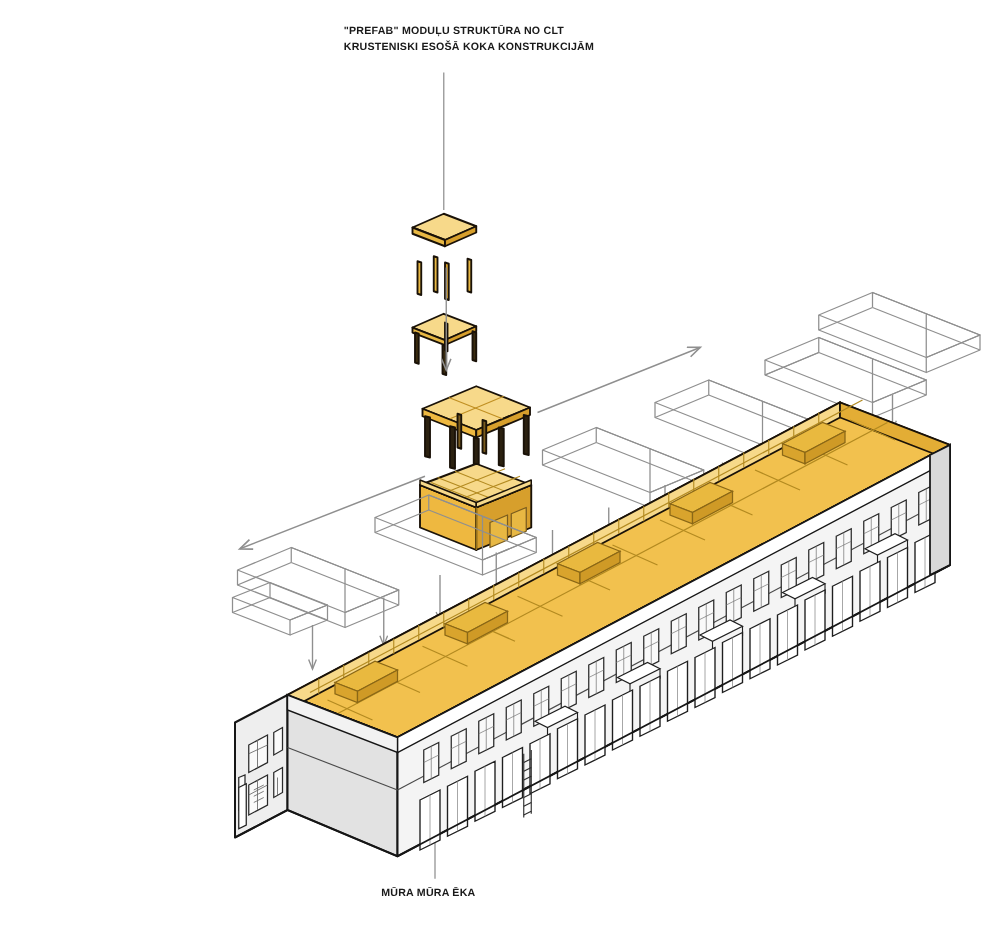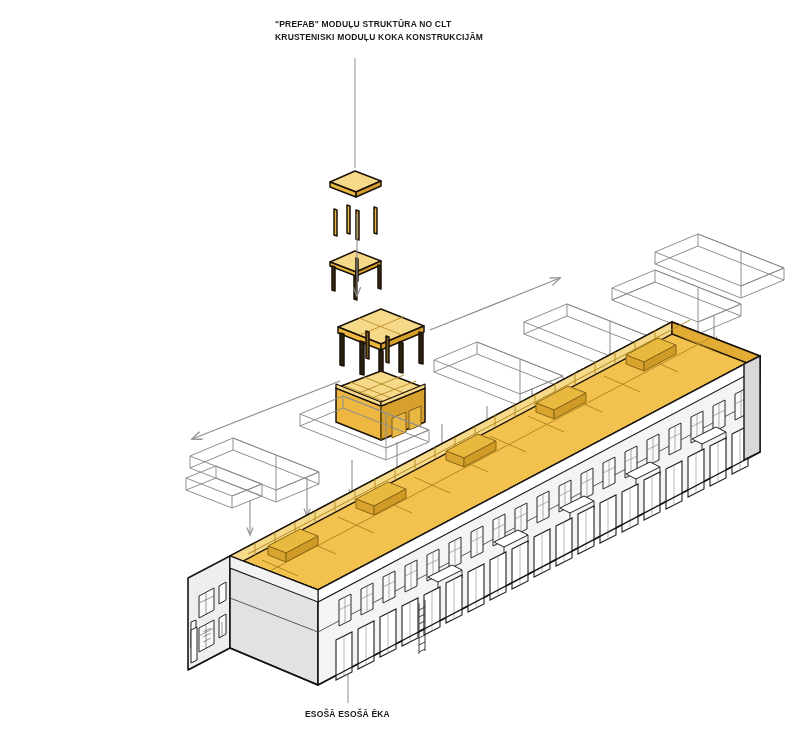--- a/index.html
+++ b/index.html
@@ -488,18 +488,18 @@
       <path d="M188,670 L230,648"></path>
       <path d="M230,648 L318,685"></path>
       <path d="M318,685 L760,452"></path>
     </g>
   </g>
 </svg>
 </div>
 
 <div class="label" id="title-block">
   <div>"PREFAB" MODUĻU STRUKTŪRA NO CLT</div>
-  <div>KRUSTENISKI MODUĻU KOKA KONSTRUKCIJĀM</div>
+  <div>KRUSTENISKI ESOŠĀ KOKA KONSTRUKCIJĀM</div>
 </div>
 
 <div class="label" id="bottom-label">
-  <div>ESOŠĀ ESOŠĀ ĒKA</div>
+  <div>MŪRA MŪRA ĒKA</div>
 </div>
 
 </body></html>

